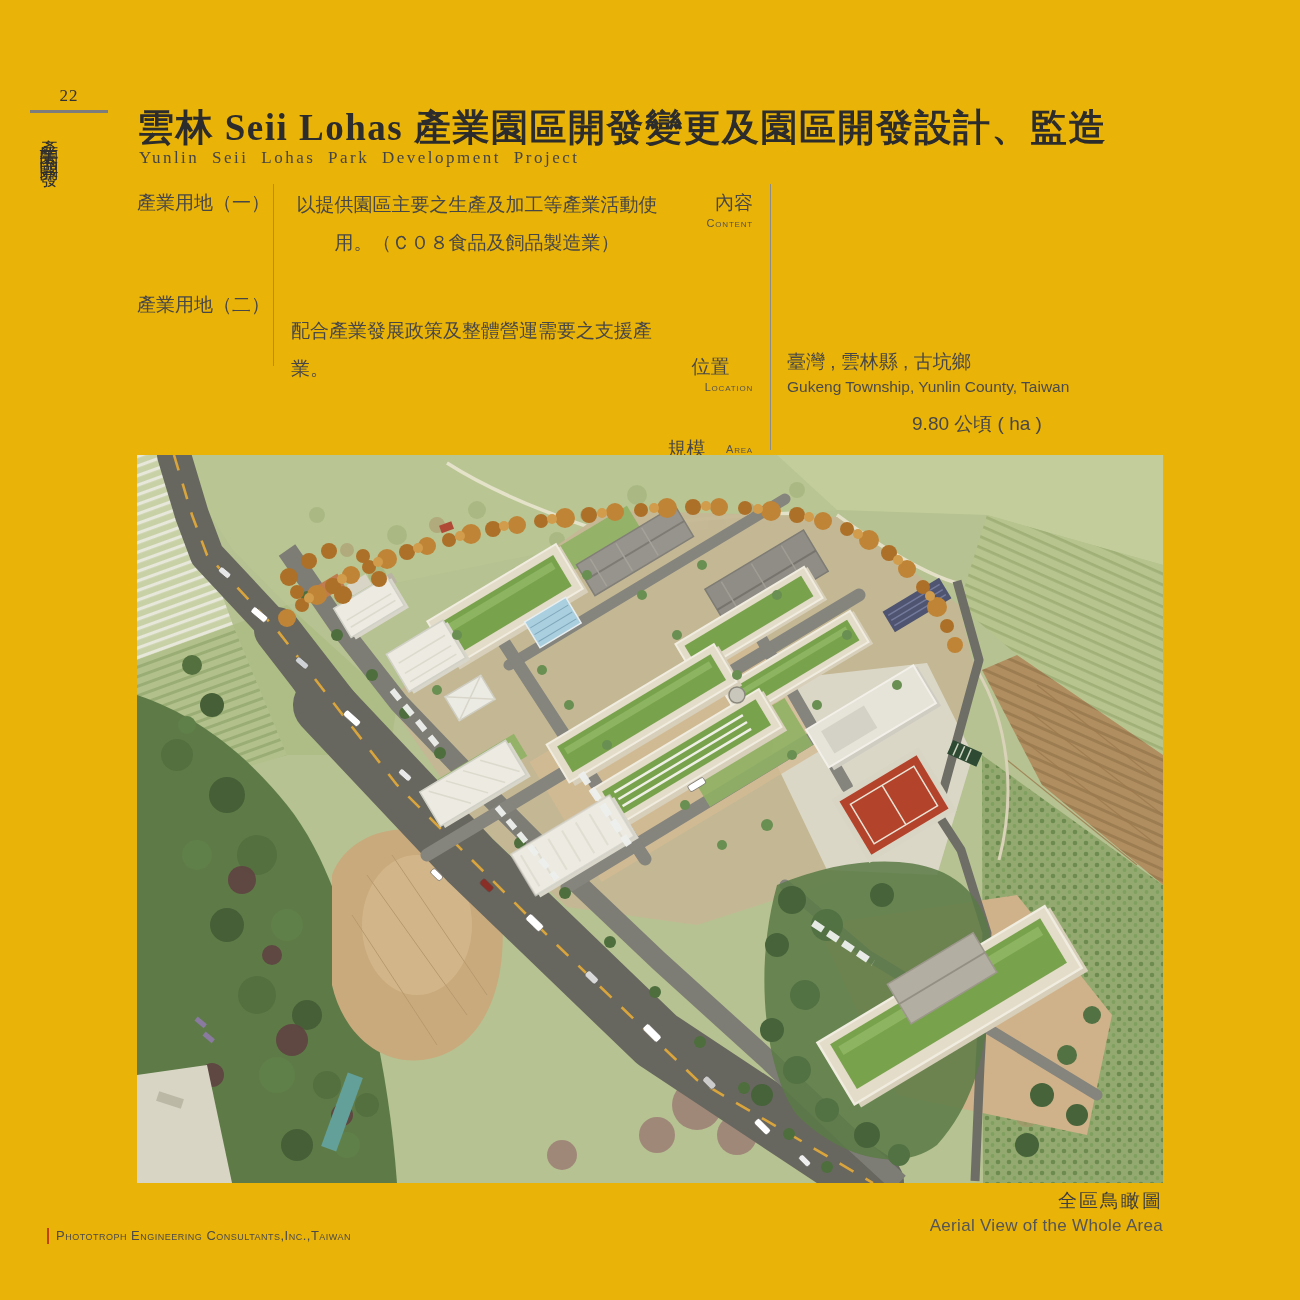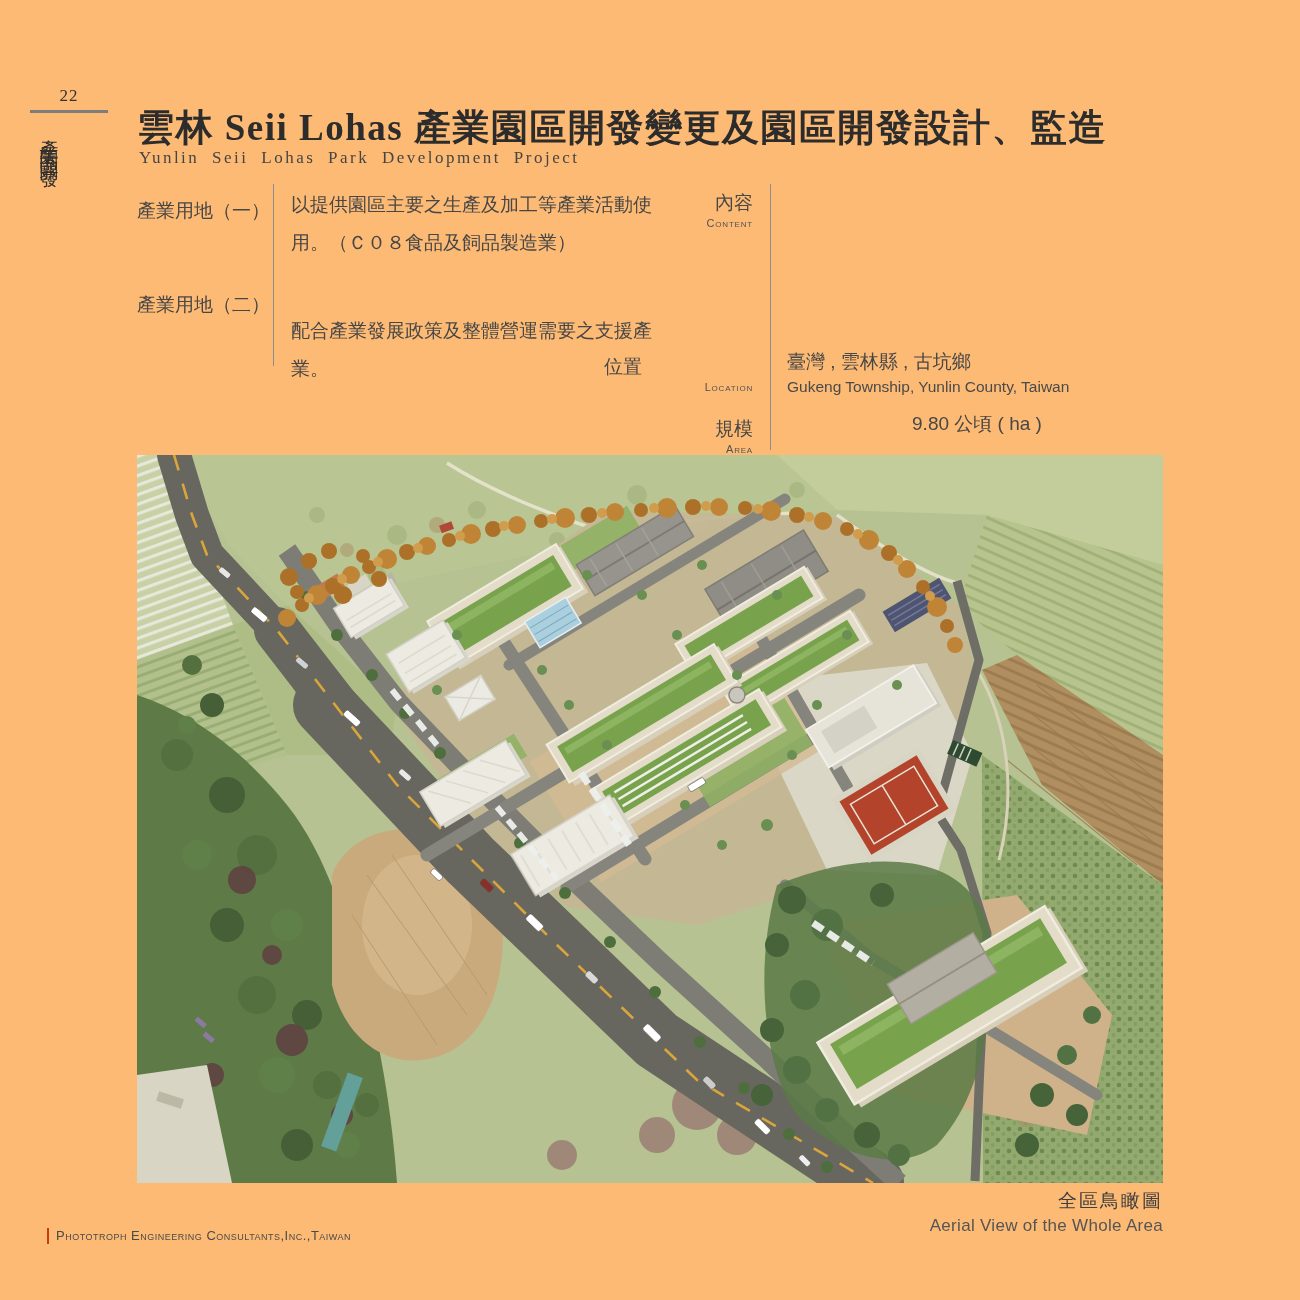--- a/index.html
+++ b/index.html
@@ -1,16 +1,16 @@
 <!DOCTYPE html>
 <html><head>
 <meta charset="utf-8">
 <style>
   html,body{margin:0;padding:0;background:#ffffff;}
-  .page{position:relative;width:1300px;height:1300px;background:#fdba74;overflow:hidden;
+  .page{position:relative;width:1300px;height:1300px;background:#eab308;overflow:hidden;
         font-family:"Liberation Sans","DejaVu Sans",sans-serif;color:#3d3d3d;}
   .abs{position:absolute;}
 
   
   .page-number{left:30px;top:86px;width:78px;text-align:center;font-size:17px;letter-spacing:1px;color:#333;
                font-family:"Liberation Serif","DejaVu Serif",serif;}
   .page-rule{left:30px;top:110px;width:78px;height:3px;background:#7d7d7d;}
   .side-label{left:36px;top:124px;writing-mode:vertical-rl;text-orientation:upright;
               font-family:"Liberation Serif","DejaVu Serif",serif;font-size:19px;letter-spacing:6px;color:#2f2f2f;}
 
@@ -45,37 +45,37 @@
 
 <div class="page">
 
   <div class="abs page-number">22</div>
   <div class="abs page-rule"></div>
   <div class="abs side-label">產業園區開發</div>
 
   <div class="abs doc-title">雲林 Seii Lohas 產業園區開發變更及園區開發設計、監造</div>
   <div class="abs doc-subtitle">Yunlin Seii Lohas Park Development Project</div>
 
-  <div class="abs spec-label" style="left:137px;top:198px;">產業用地（一）</div>
+  <div class="abs spec-label" style="left:137px;top:190px;">產業用地（一）</div>
   <div class="abs spec-label" style="left:137px;top:292px;">產業用地（二）</div>
   <div class="abs vline" style="left:273px;top:184px;height:182px;"></div>
-  <div class="abs zh" style="left:291px;top:186px;width:372px;">以提供園區主要之生產及加工等產業活動使用。（Ｃ０８食品及飼品製造業）</div>
+  <div class="abs zh" style="left:291px;top:186px;width:372px;text-align:center;">以提供園區主要之生產及加工等產業活動使用。（Ｃ０８食品及飼品製造業）</div>
   <div class="abs zh" style="left:291px;top:288px;width:372px;margin-top:24px;">配合產業發展政策及整體營運需要之支援產業。</div>
 
   <div class="abs vline" style="left:770px;top:184px;height:266px;"></div>
 
   <div class="abs spec-label" style="left:620px;top:190px;width:133px;text-align:right;">內容</div>
   <div class="abs en-label" style="left:620px;top:217px;width:133px;text-align:right;">Content</div>
 
-  <div class="abs spec-label" style="left:604px;top:354px;width:133px;text-align:left;">位置</div>
+  <div class="abs spec-label" style="left:644px;top:354px;width:133px;text-align:center;">位置</div>
   <div class="abs en-label" style="left:620px;top:381px;width:133px;text-align:right;">Location</div>
   <div class="abs zh" style="left:787px;top:349px;width:380px;line-height:26px;">臺灣 , 雲林縣 , 古坑鄉</div>
   <div class="abs en-text" style="left:787px;top:378px;width:380px;">Gukeng Township, Yunlin County, Taiwan</div>
 
-  <div class="abs spec-label" style="left:620px;top:416px;width:133px;text-align:right;">規模</div>
+  <div class="abs spec-label" style="left:620px;top:436px;width:133px;text-align:center;">規模</div>
   <div class="abs en-label" style="left:620px;top:443px;width:133px;text-align:right;">Area</div>
   <div class="abs zh" style="left:787px;top:411px;width:380px;line-height:26px;text-align:center;">9.80 公頃 ( ha )</div>
 
   <div class="abs figure">
     <svg width="1026" height="728" viewBox="0 0 1026 728" xmlns="http://www.w3.org/2000/svg">
       <defs>
         <pattern id="rowsA" width="9" height="9" patternUnits="userSpaceOnUse" patternTransform="rotate(-20)">
           <rect width="9" height="9" fill="#c8d1a6"></rect>
             <rect width="9" height="3.2" fill="#e7e7da"></rect>
         </pattern>

